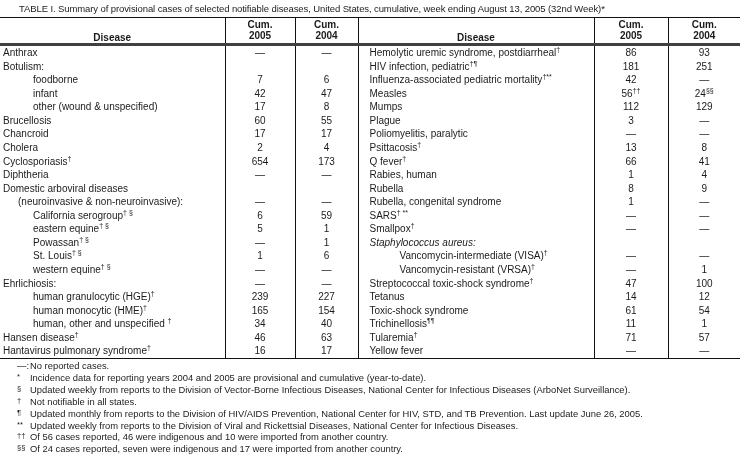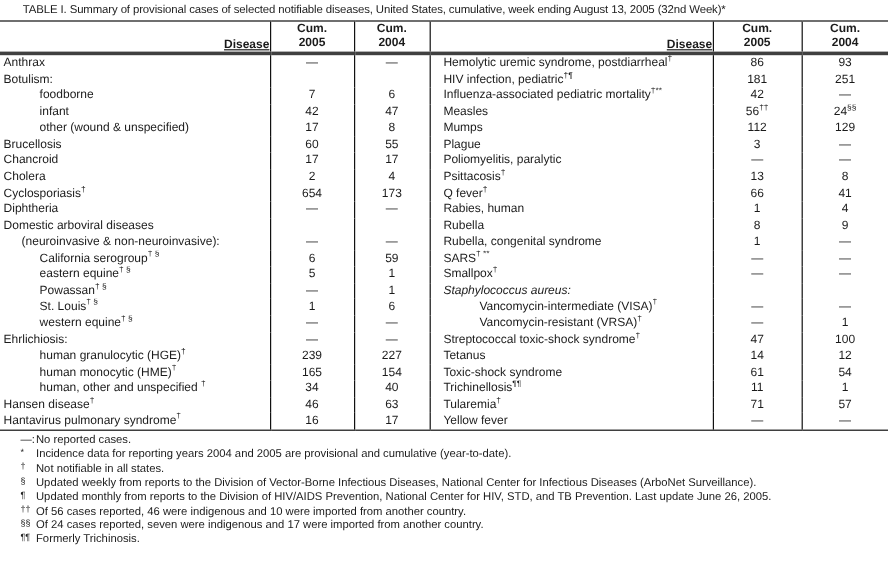--- a/index.html
+++ b/index.html
@@ -3,21 +3,21 @@
 <meta charset="utf-8">
 <style>
   html,body{margin:0;padding:0;background:#fff;}
   .page{position:relative;width:740px;height:474px;background:#ffffff;
         font-family:"Liberation Sans",sans-serif;color:#1b1b1b;overflow:hidden;}
   .title{position:absolute;top:3px;left:3px;font-size:9.5px;font-weight:400;
          letter-spacing:-0.1px;white-space:nowrap;margin-left:16px;}
   .tbl{position:absolute;top:17px;left:0;width:740px;border-collapse:collapse;table-layout:fixed;}
   .tbl th,.tbl td{margin:0;padding:0;font-size:10px;overflow:hidden;white-space:nowrap;}
   .tbl thead th{border-top:1px solid #111;border-bottom:3px solid #404040;height:25px;font-weight:700;}
-  .th-d{text-align:right;vertical-align:bottom;padding:0 0 3px 3px;text-decoration:underline;}
+  .th-d{text-align:center;vertical-align:bottom;padding:0 0 3px 3px;}
   .th-dr{padding-left:18px;}
   .th-n{text-align:center;vertical-align:middle;line-height:10.5px;}
   .tbl th+th,.tbl td+td{border-left:1px solid #111;}
   .tbl tbody td{height:13.56px;line-height:13.56px;vertical-align:middle;}
   .tbl tbody tr:last-child td{border-bottom:1px solid #111;}
   td.lbl{text-align:left;padding-left:3px;}
   td.lblR{padding-left:11px;}
   td.val{text-align:center;}
   .ind1{padding-left:15px;}
   .ind2{padding-left:30px;}
@@ -249,20 +249,20 @@
           <td class="lbl lblR"><span class="">Yellow fever</span></td>
           <td class="val">—</td>
           <td class="val">—</td>
         </tr>
       </tbody>
   </table>
 
   <div class="fns" id="footnotes">
       <div class="fn"><span class="mk">—:</span><span>No reported cases.</span></div>
       <div class="fn"><span class="mk s">*</span><span>Incidence data for reporting years 2004 and 2005 are provisional and cumulative (year-to-date).</span></div>
+      <div class="fn"><span class="mk s">§</span><span>Updated weekly from reports to the Division of Vector-Borne Infectious Diseases, National Center for Infectious Diseases (ArboNet Surveillance).</span></div>
       <div class="fn"><span class="mk s">†</span><span>Not notifiable in all states.</span></div>
-      <div class="fn"><span class="mk s">§</span><span>Updated weekly from reports to the Division of Vector-Borne Infectious Diseases, National Center for Infectious Diseases (ArboNet Surveillance).</span></div>
       <div class="fn"><span class="mk s">¶</span><span>Updated monthly from reports to the Division of HIV/AIDS Prevention, National Center for HIV, STD, and TB Prevention. Last update June 26, 2005.</span></div>
+      <div class="fn"><span class="mk s">**</span><span>Updated weekly from reports to the Division of Viral and Rickettsial Diseases, National Center for Infectious Diseases.</span></div>
       <div class="fn"><span class="mk s">††</span><span>Of 56 cases reported, 46 were indigenous and 10 were imported from another country.</span></div>
       <div class="fn"><span class="mk s">§§</span><span>Of 24 cases reported, seven were indigenous and 17 were imported from another country.</span></div>
-      <div class="fn"><span class="mk s">¶¶</span><span>Formerly Trichinosis.</span></div>
     </div>
 </div>
 
 </body></html>

